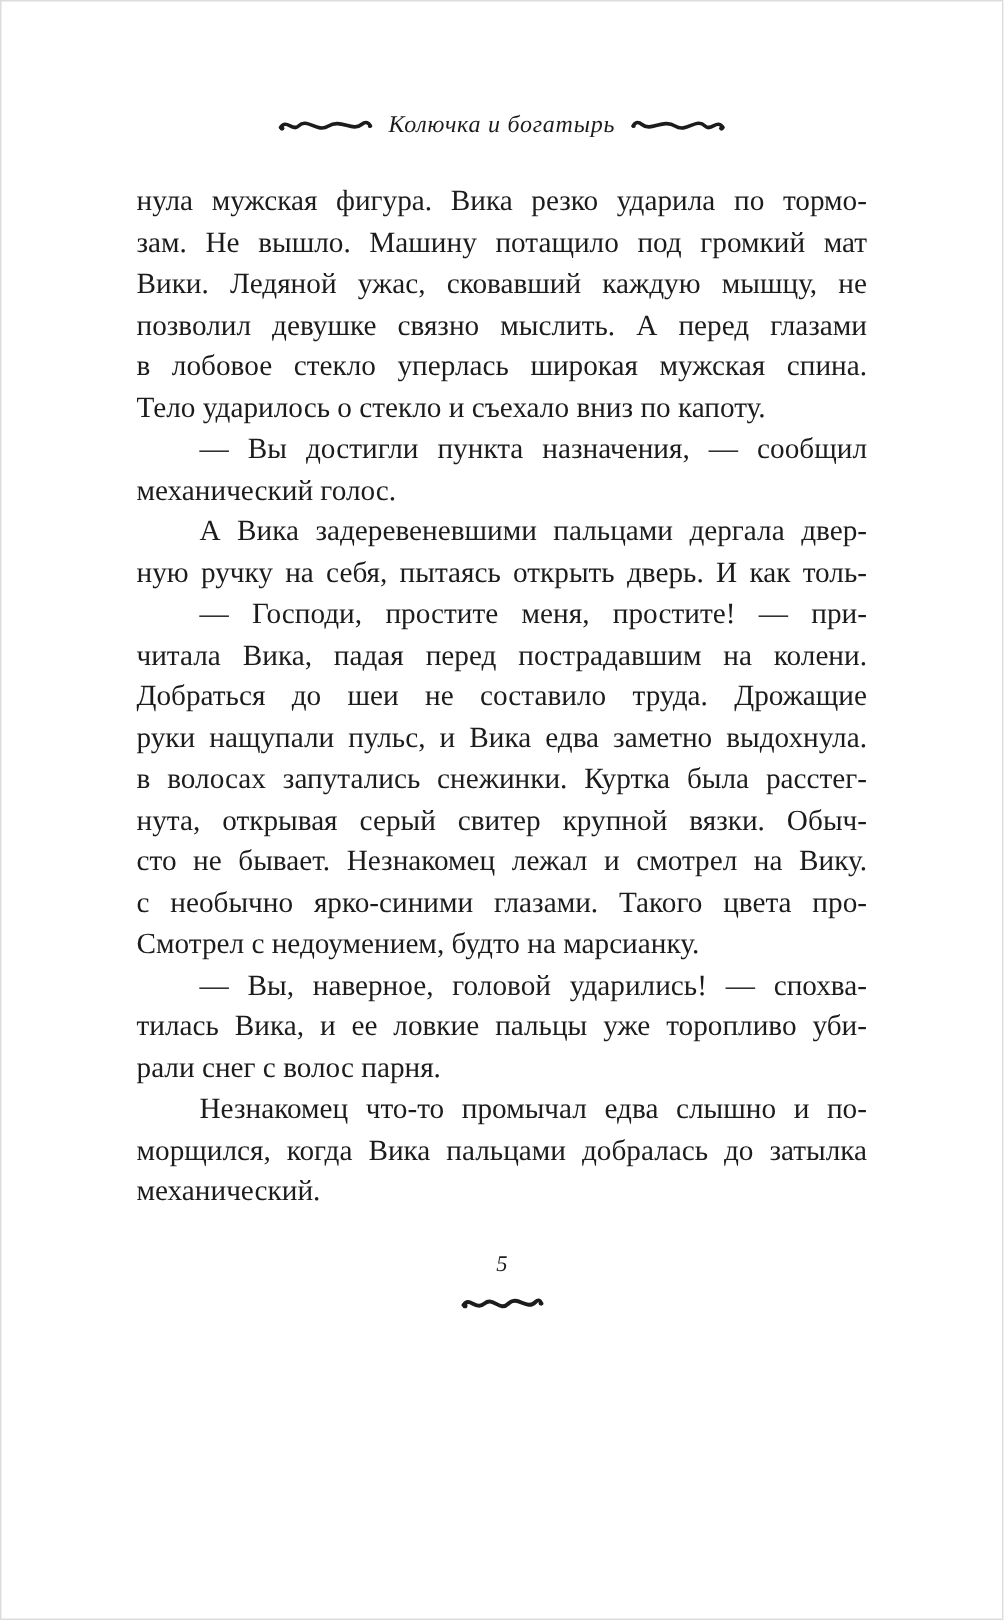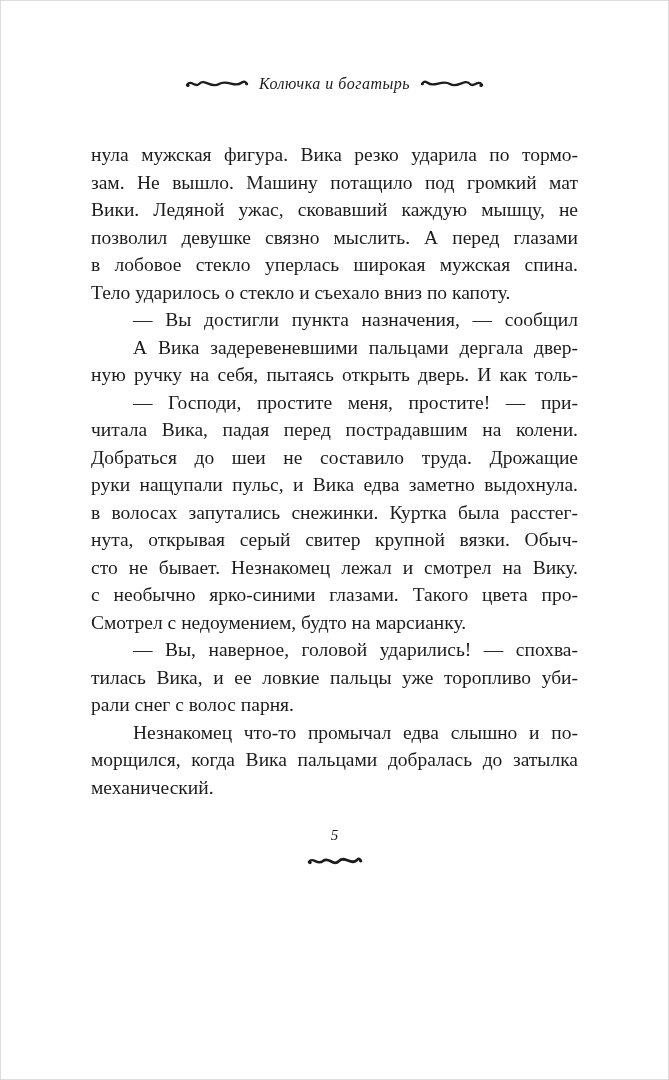--- a/index.html
+++ b/index.html
@@ -31,21 +31,21 @@
     font-style: italic;
     font-size: 16px;
     letter-spacing: 0.5px;
     white-space: nowrap;
     text-align: right;
   }
   .orn svg { display: block; }
   
   .body-text {
     width: 487px;
-    margin: 48px auto 0 auto;
+    margin: 28px auto 0 auto;
     font-size: 19.5px;
     line-height: 27.5px;
   }
   .para { margin: 0; }
   .line { text-align: justify; }
   .line.just { text-align-last: justify; }
   .line.indent { text-indent: 42px; }
   
   .footer {
     margin-top: 26px;
@@ -87,20 +87,21 @@
       <div class="para">
         <div class="line just">нула мужская фигура. Вика резко ударила по тормо-</div>
         <div class="line just">зам. Не вышло. Машину потащило под громкий мат</div>
         <div class="line just">Вики. Ледяной ужас, сковавший каждую мышцу, не</div>
         <div class="line just">позволил девушке связно мыслить. А перед глазами</div>
         <div class="line just">в лобовое стекло уперлась широкая мужская спина.</div>
         <div class="line">Тело ударилось о стекло и съехало вниз по капоту.</div>
       </div>
       <div class="para">
         <div class="line just indent">— Вы достигли пункта назначения, — сообщил</div>
+        <div class="line">механический голос.</div>
       </div>
       <div class="para">
         <div class="line just indent">А Вика задеревеневшими пальцами дергала двер-</div>
         <div class="line just">ную ручку на себя, пытаясь открыть дверь. И как толь-</div>
       </div>
       <div class="para">
         <div class="line just indent">— Господи, простите меня, простите! — при-</div>
         <div class="line just">читала Вика, падая перед пострадавшим на колени.</div>
         <div class="line just">Добраться до шеи не составило труда. Дрожащие</div>
         <div class="line just">руки нащупали пульс, и Вика едва заметно выдохнула.</div>

